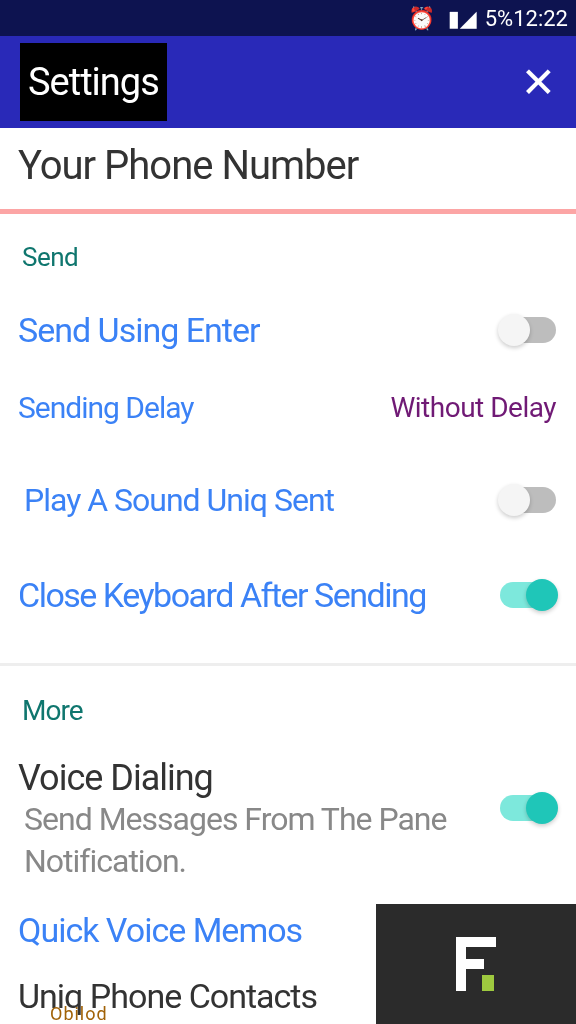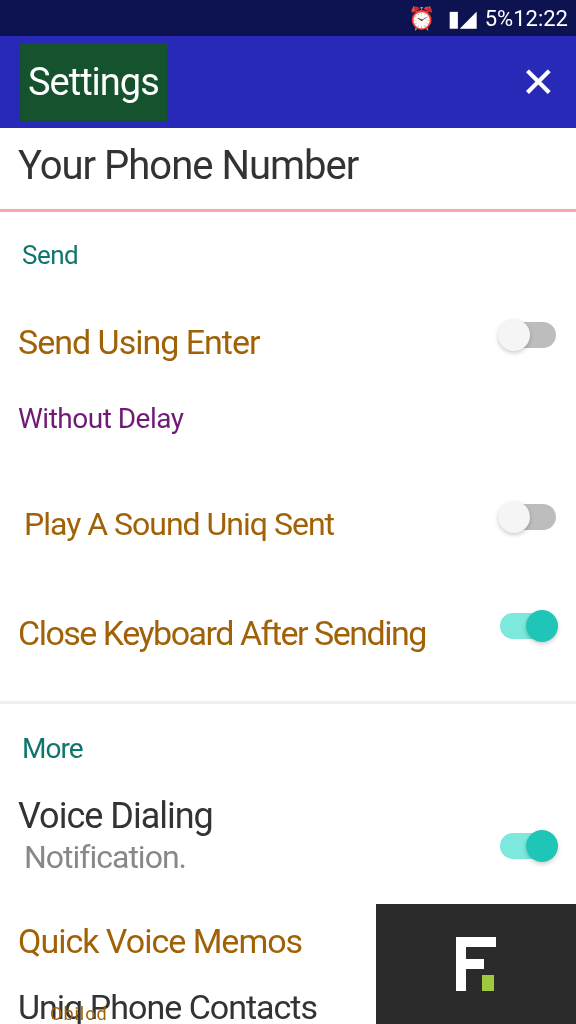--- a/index.html
+++ b/index.html
@@ -45,39 +45,39 @@
       background: #2929b8;
       display: flex;
       align-items: center;
       justify-content: space-between;
       padding: 0 20px;
     }
     
     .header-title {
       font-size: 38px;
       color: #fff;
-      background: #14532d;
+      background: #000000;
       padding: 17px 8px;
       letter-spacing: -1px;
     }
     
     .close-icon {
       color: #fff;
       font-size: 42px;
       font-weight: 300;
       cursor: pointer;
     }
     
     .content {
       padding: 0;
     }
     
     .phone-section {
       padding: 14px 18px 18px 18px;
-      border-bottom: 3px solid #fca5a5;
+      border-bottom: 5px solid #fca5a5;
     }
     
     .phone-title {
       font-size: 40px;
       color: #333;
       font-weight: 400;
       letter-spacing: -1px;
       margin-bottom: 2px;
     }
     
@@ -101,24 +101,23 @@
     
     .setting-row {
       display: flex;
       justify-content: space-between;
       align-items: center;
       padding: 28px 20px 28px 18px;
     }
     
     .setting-label {
       font-size: 34px;
-      color: #a16207;
+      color: #3b82f6;
       letter-spacing: -1px;
       font-weight: 400;
-      margin-top: 14px;
     }
     
     .setting-value {
       font-size: 28px;
       color: #701a75;
       letter-spacing: -0.5px;
     }
     
     .delay-row {
       padding: 12px 20px 28px 18px;
@@ -315,39 +314,41 @@
 
   <div class="send-section-wrap">
     <div class="section-header">Send</div>
 
     <div class="setting-row">
       <span class="setting-label">Send Using Enter</span>
       <div class="toggle off"></div>
     </div>
 
     <div class="setting-row delay-row">
+      <span class="setting-label">Sending Delay</span>
       <span class="setting-value">Without Delay</span>
     </div>
 
     <div class="setting-row sound-row">
       <span class="setting-label">Play A Sound Uniq Sent</span>
       <div class="toggle off"></div>
     </div>
 
     <div class="setting-row keyboard-row">
       <span class="setting-label">Close Keyboard After Sending</span>
       <div class="toggle on"></div>
     </div>
   </div>
 
   <div class="more-section">
     <div class="section-header">More</div>
 
     <div class="quick-dial-row">
       <div class="quick-dial-title">Voice Dialing</div>
+      <div class="quick-dial-sub">Send Messages From The Pane</div>
       <div class="quick-dial-sub">Notification.</div>
       <div class="toggle on quick-dial-toggle"></div>
     </div>
 
     <div class="setting-row voice-memo-row">
       <span class="setting-label">Quick Voice Memos</span>
       <div class="toggle off"></div>
     </div>
 
     <div class="contacts-row">

